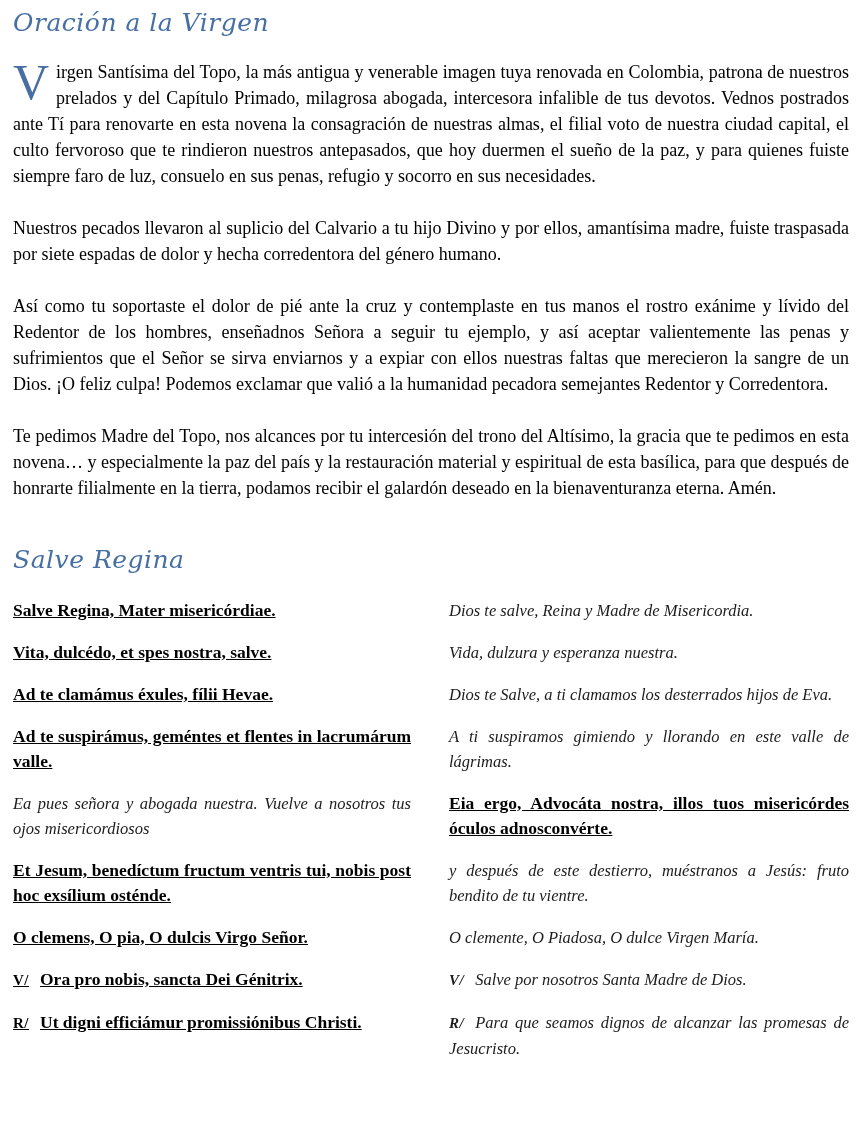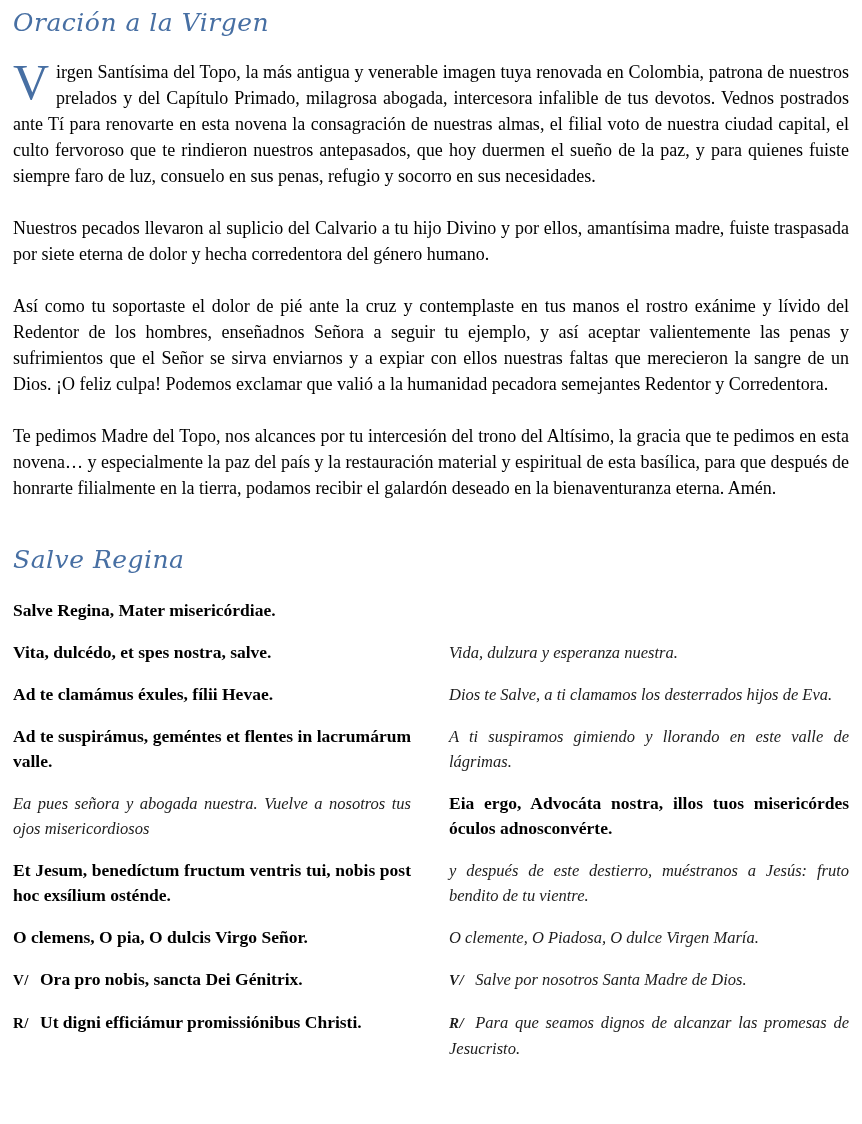--- a/index.html
+++ b/index.html
@@ -43,20 +43,21 @@
     grid-template-columns: 398px 1fr;
     column-gap: 38px;
     margin-bottom: 17px;
   }
   .cell { text-align: justify; }
   .latin {
     font-weight: bold;
     font-size: 17.5px;
     line-height: 25px;
     color: #000000;
+    text-decoration: underline;
   }
   .spanish {
     font-style: italic;
     font-size: 16.5px;
     line-height: 25px;
     color: #1c1c1c;
   }
   .prefix {
     font-weight: bold;
     font-size: 15px;
@@ -67,31 +68,32 @@
 </style>
 </head>
 <body>
 
 <div class="page">
 
   <h1 class="heading">Oración a la Virgen</h1>
 
   <div>
     <p class="para"><span class="dropcap">V</span><span>irgen Santísima del Topo, la más antigua y venerable imagen tuya renovada en Colombia, patrona de nuestros prelados y del Capítulo Primado, milagrosa abogada, intercesora infalible de tus devotos. Vednos postrados ante Tí para renovarte en esta novena la consagración de nuestras almas, el filial voto de nuestra ciudad capital, el culto fervoroso que te rindieron nuestros antepasados, que hoy duermen el sueño de la paz, y para quienes fuiste siempre faro de luz, consuelo en sus penas, refugio y socorro en sus necesidades.</span></p>
-    <p class="para">Nuestros pecados llevaron al suplicio del Calvario a tu hijo Divino y por ellos, amantísima madre, fuiste traspasada por siete eterna de dolor y hecha corredentora del género humano.</p>
+    <p class="para">Nuestros pecados llevaron al suplicio del Calvario a tu hijo Divino y por ellos, amantísima madre, fuiste traspasada por siete espadas de dolor y hecha corredentora del género humano.</p>
     <p class="para">Así como tu soportaste el dolor de pié ante la cruz y contemplaste en tus manos el rostro exánime y lívido del Redentor de los hombres, enseñadnos Señora a seguir tu ejemplo, y así aceptar valientemente las penas y sufrimientos que el Señor se sirva enviarnos y a expiar con ellos nuestras faltas que merecieron la sangre de un Dios. ¡O feliz culpa! Podemos exclamar que valió a la humanidad pecadora semejantes Redentor y Corredentora.</p>
     <p class="para">Te pedimos Madre del Topo, nos alcances por tu intercesión del trono del Altísimo, la gracia que te pedimos en esta novena… y especialmente la paz del país y la restauración material y espiritual de esta basílica, para que después de honrarte filialmente en la tierra, podamos recibir el galardón deseado en la bienaventuranza eterna. Amén.</p>
   </div>
 
   <h1 class="heading heading-salve">Salve Regina</h1>
 
   <div class="verse-table">
 
     <div class="verse-row">
       <div class="cell latin"><span>Salve Regina, Mater misericórdiae.</span></div>
+      <div class="cell spanish"><span>Dios te salve, Reina y Madre de Misericordia.</span></div>
     </div>
 
     <div class="verse-row">
       <div class="cell latin"><span>Vita, dulcédo, et spes nostra, salve.</span></div>
       <div class="cell spanish"><span>Vida, dulzura y esperanza nuestra.</span></div>
     </div>
 
     <div class="verse-row">
       <div class="cell latin"><span>Ad te clamámus éxules, fílii Hevae.</span></div>
       <div class="cell spanish"><span>Dios te Salve, a ti clamamos los desterrados hijos de Eva.</span></div>

